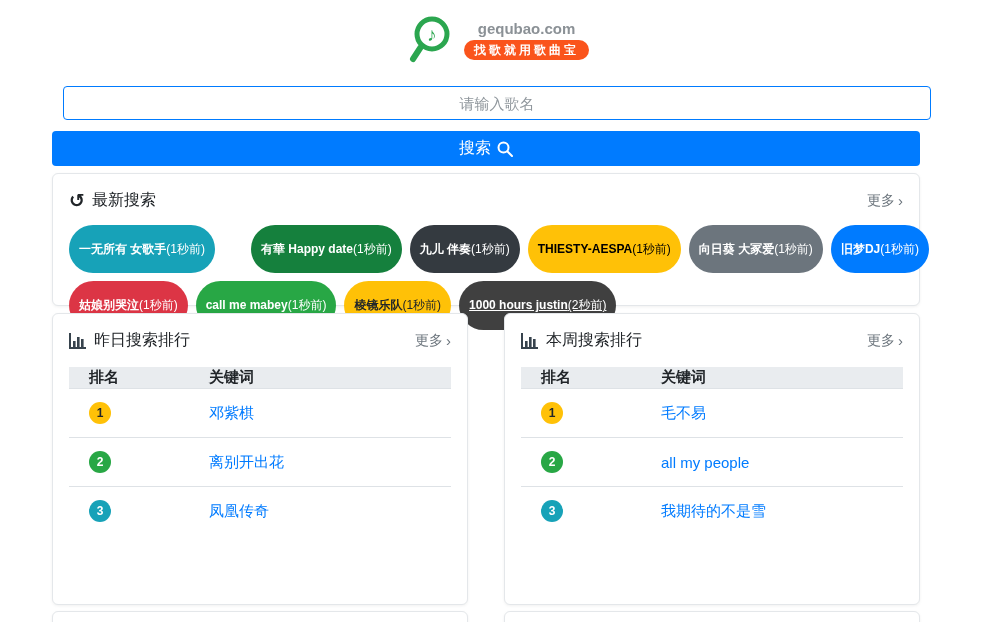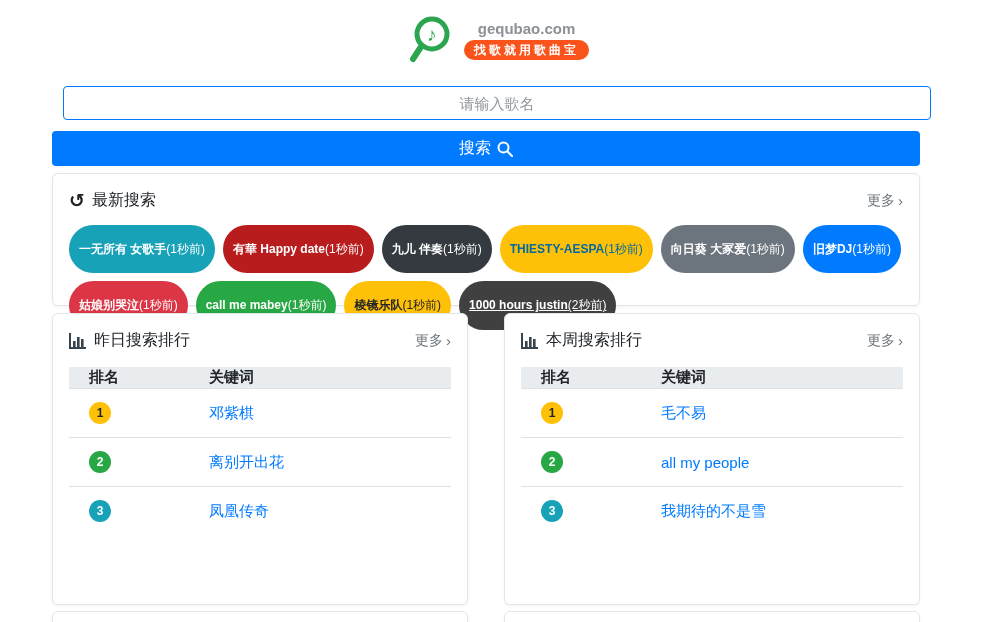--- a/index.html
+++ b/index.html
@@ -121,29 +121,29 @@
         <span>更多</span>
         <span class="chev">›</span>
       </a>
     </div>
     <div class="tag-rows">
         <div class="tag-row">
           <a class="tag" style="background: rgb(23, 162, 184); color: rgb(255, 255, 255);">
             <span class="t-label">一无所有 女歌手</span>
             <span class="t-time">(1秒前)</span>
           </a>
-          <a class="tag" style="background: #b91c1c; color: rgb(255, 255, 255);">
+          <a class="tag" style="background: #15803d; color: rgb(255, 255, 255); margin-left: 28px;">
             <span class="t-label">有華 Happy date</span>
             <span class="t-time">(1秒前)</span>
           </a>
           <a class="tag" style="background: rgb(52, 58, 64); color: rgb(255, 255, 255);">
             <span class="t-label">九儿 伴奏</span>
             <span class="t-time">(1秒前)</span>
           </a>
-          <a class="tag" style="background: rgb(255, 193, 7); color: #0369a1;">
+          <a class="tag" style="background: rgb(255, 193, 7); color: #000000;">
             <span class="t-label">THIESTY-AESPA</span>
             <span class="t-time">(1秒前)</span>
           </a>
           <a class="tag" style="background: rgb(108, 117, 125); color: rgb(255, 255, 255);">
             <span class="t-label">向日葵 大冢爱</span>
             <span class="t-time">(1秒前)</span>
           </a>
           <a class="tag" style="background: rgb(0, 123, 255); color: rgb(255, 255, 255);">
             <span class="t-label">旧梦DJ</span>
             <span class="t-time">(1秒前)</span>

